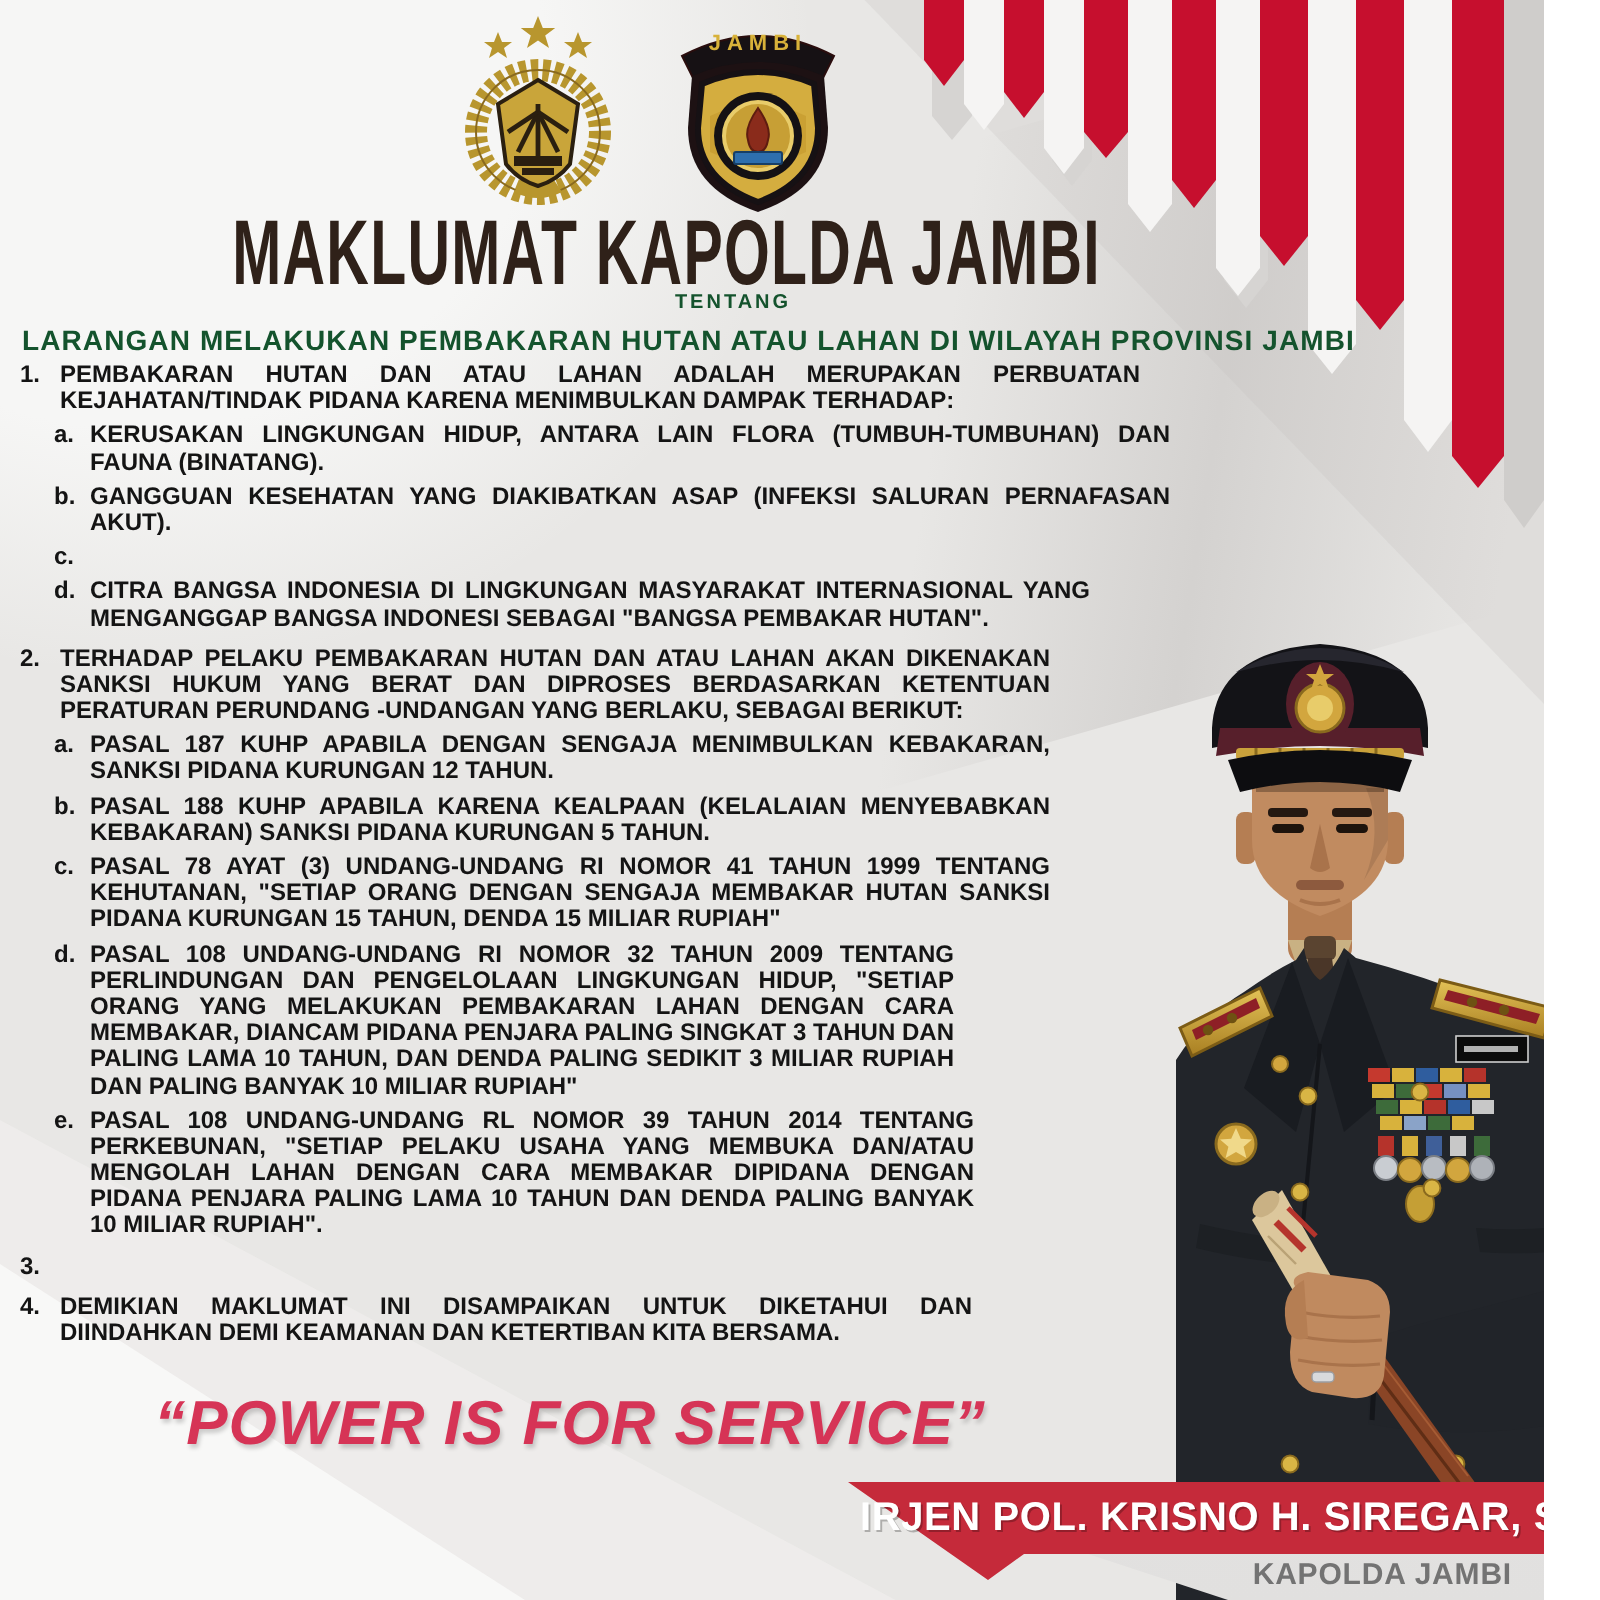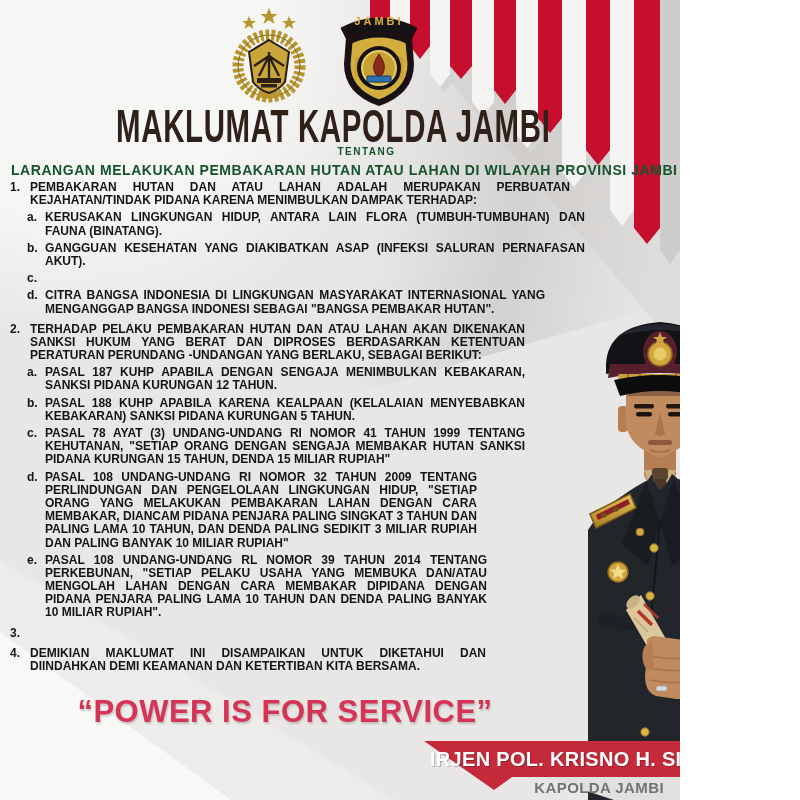--- a/index.html
+++ b/index.html
@@ -1,16 +1,16 @@
 <!DOCTYPE html>
 <html><head>
 <meta charset="utf-8">
 <style>
   html,body{margin:0;padding:0;}
-  .page{position:relative;width:680px;height:800px;background:#e8e7e5;overflow:hidden;
+  .page{position:relative;width:772px;height:800px;background:#e8e7e5;overflow:hidden;
         font-family:"Liberation Sans", sans-serif;}
   
   .glow-tl{position:absolute;left:-270px;top:-280px;width:680px;height:620px;
     background:radial-gradient(ellipse at center,#f6f6f5 42%,rgba(246,246,245,0) 70%);}
   .tr-gray{position:absolute;inset:0;background:#d7d5d3;opacity:.55;
     clip-path:polygon(56% 0,100% 0,100% 44%);}
   .diag-gray{position:absolute;right:-120px;top:40px;width:560px;height:300px;
     transform:rotate(-16deg);
     background:linear-gradient(115deg,rgba(198,195,193,0) 28%,rgba(192,189,187,.5) 50%,rgba(206,203,201,0) 74%);}
   .wedge2{position:absolute;inset:0;background:#f1f0ef;opacity:.6;
@@ -34,21 +34,21 @@
   .item{display:flex;margin-top:7px;}
   .item:first-child{margin-top:0;}
   .sub{display:flex;margin-top:4px;margin-left:17px;}
   .mk{flex:none;width:20px;}
   .mk-s{flex:none;width:18px;}
   .tx{text-align:justify;}
   .w-a{width:540px}.w-b{width:500px}.w-c{width:495px}.w-d{width:480px}
   .w-e{width:432px}.w-f{width:442px}.w-g{width:456px}
   
   .quote{position:absolute;top:694px;left:0;width:570px;text-align:center;
-    font-size:31px;font-weight:bold;color:#d63456;letter-spacing:.5px;
+    font-size:31px;font-weight:bold;font-style:italic;color:#d63456;letter-spacing:.5px;
     text-shadow:1px 2px 2px rgba(0,0,0,.18);}
   
   .officer{position:absolute;left:588px;top:312px;}
   
   .banner-red{position:absolute;inset:0;background:#c52a3a;
     clip-path:polygon(424px 741px,800px 741px,800px 777px,512px 777px,494px 790px);}
   .banner-white{position:absolute;inset:0;
     background:linear-gradient(180deg,#f0f0ef,#e1e0df);
     clip-path:polygon(544px 777px,800px 777px,800px 800px,614px 800px);}
   .footer-name{position:absolute;left:430px;top:748px;width:360px;text-align:center;

